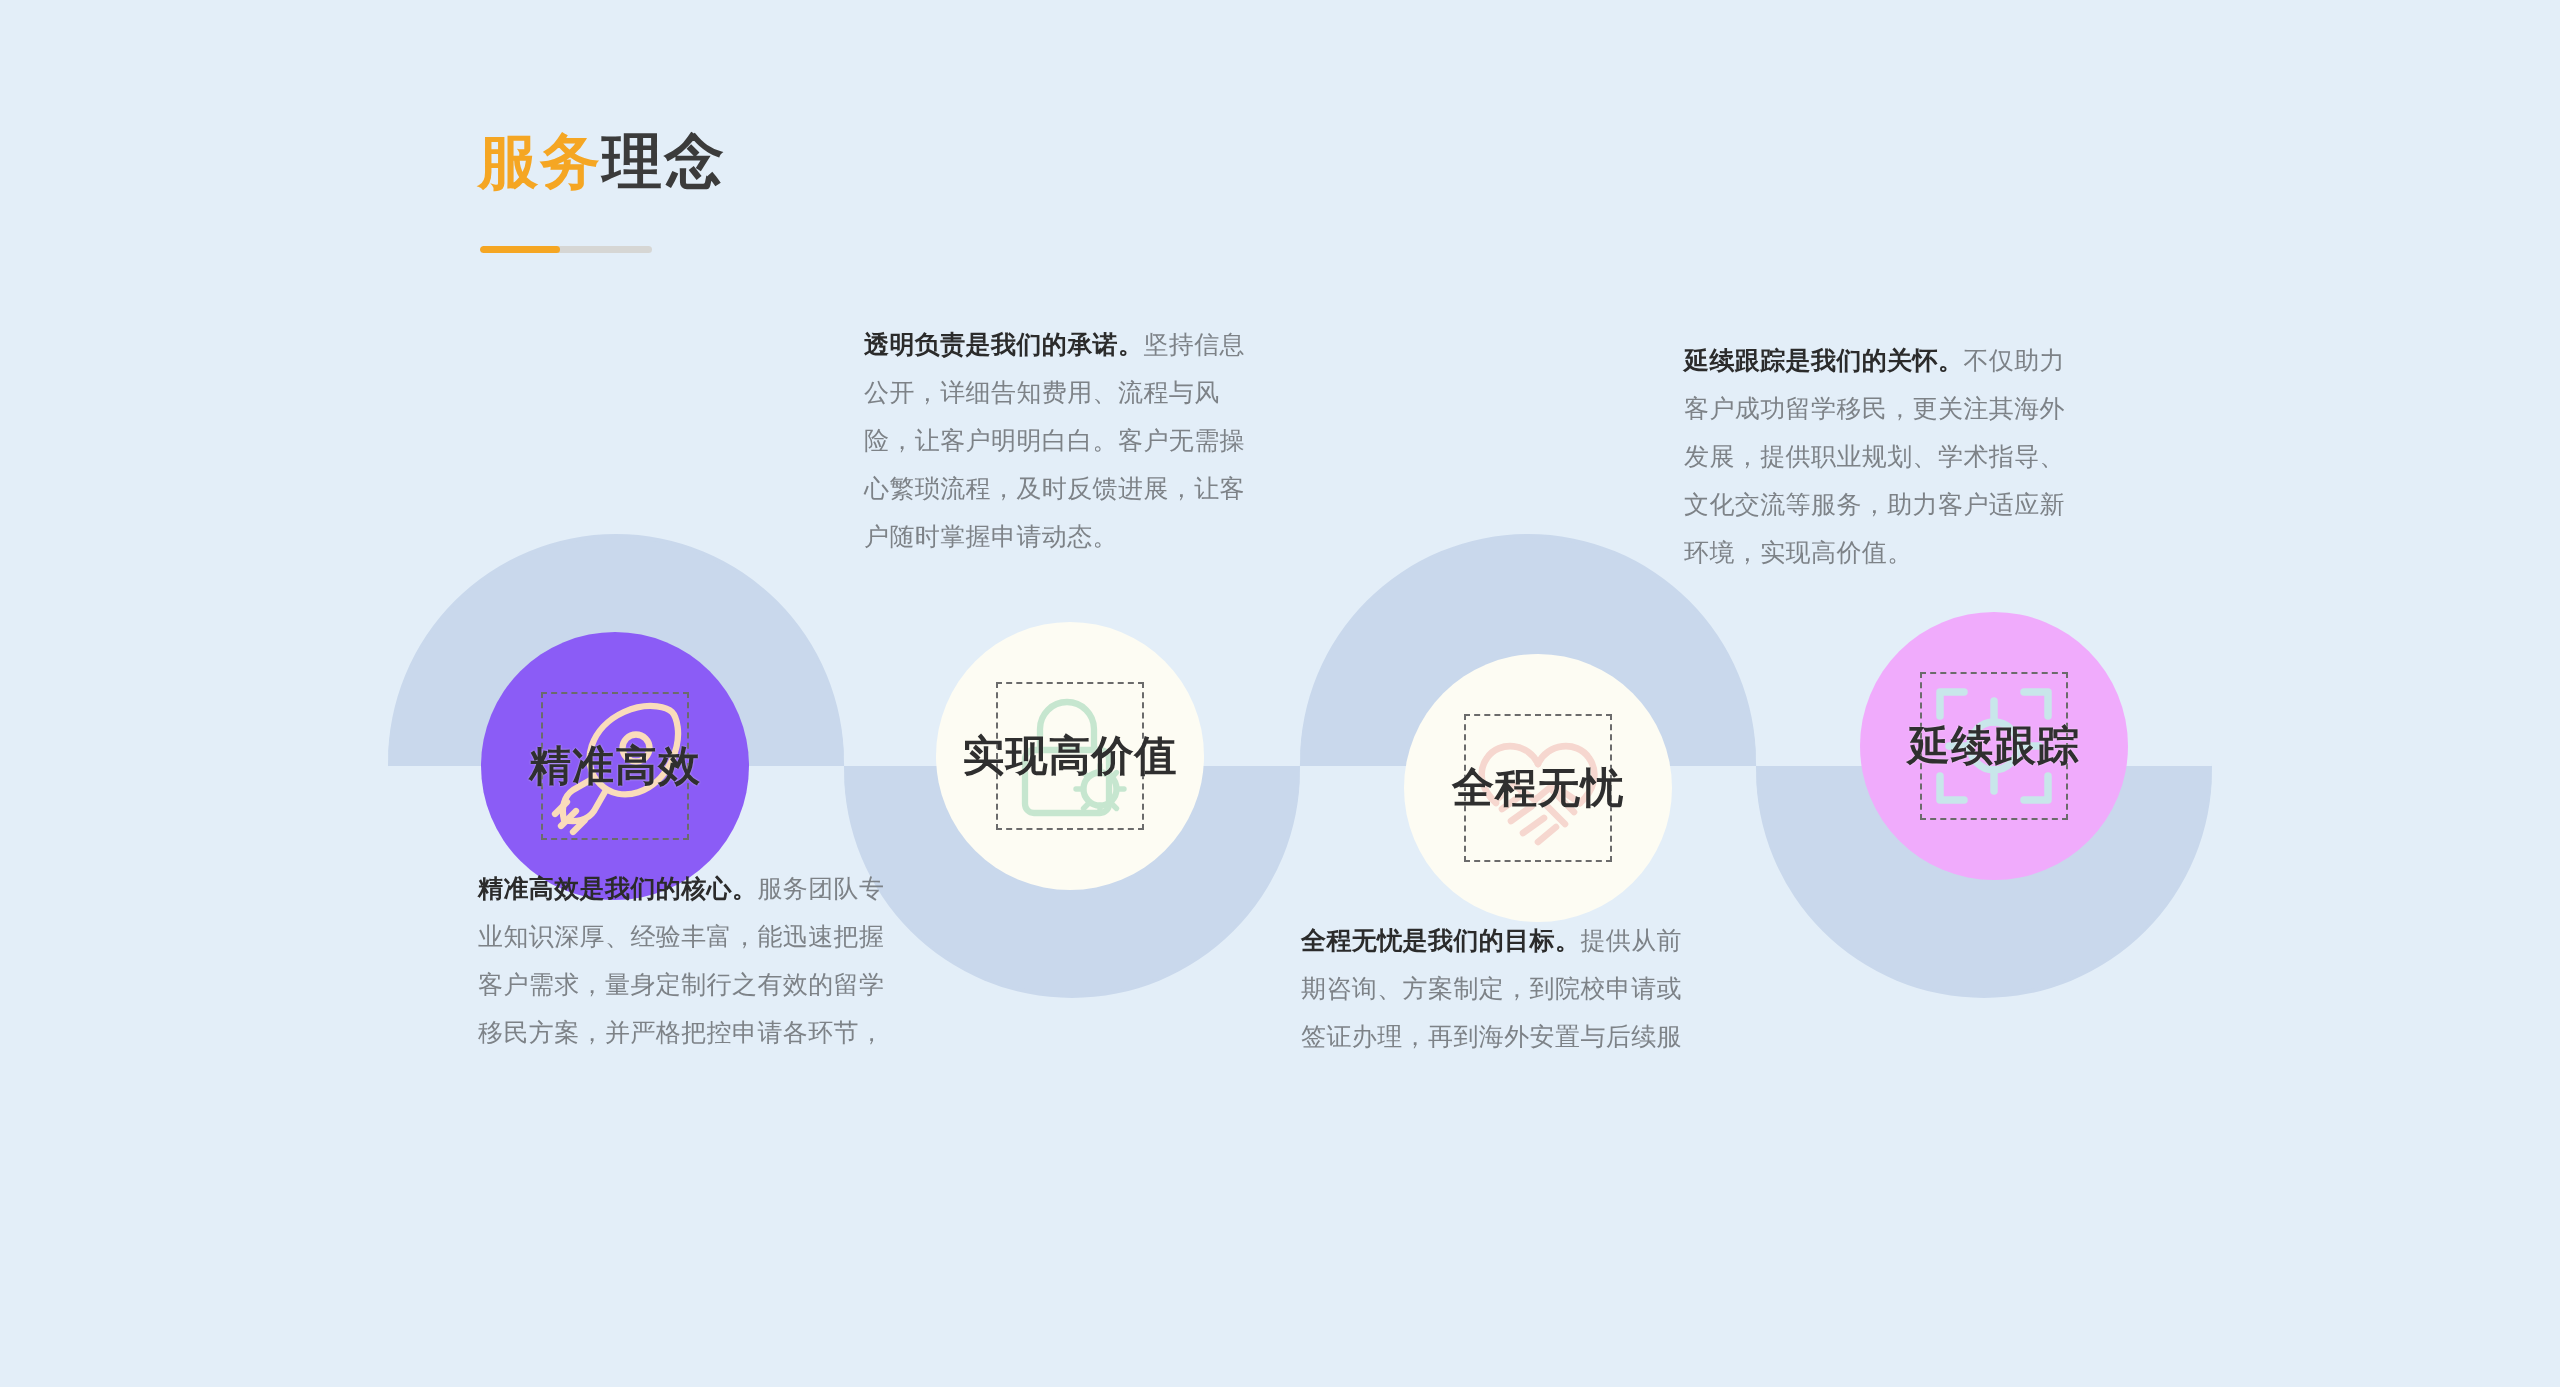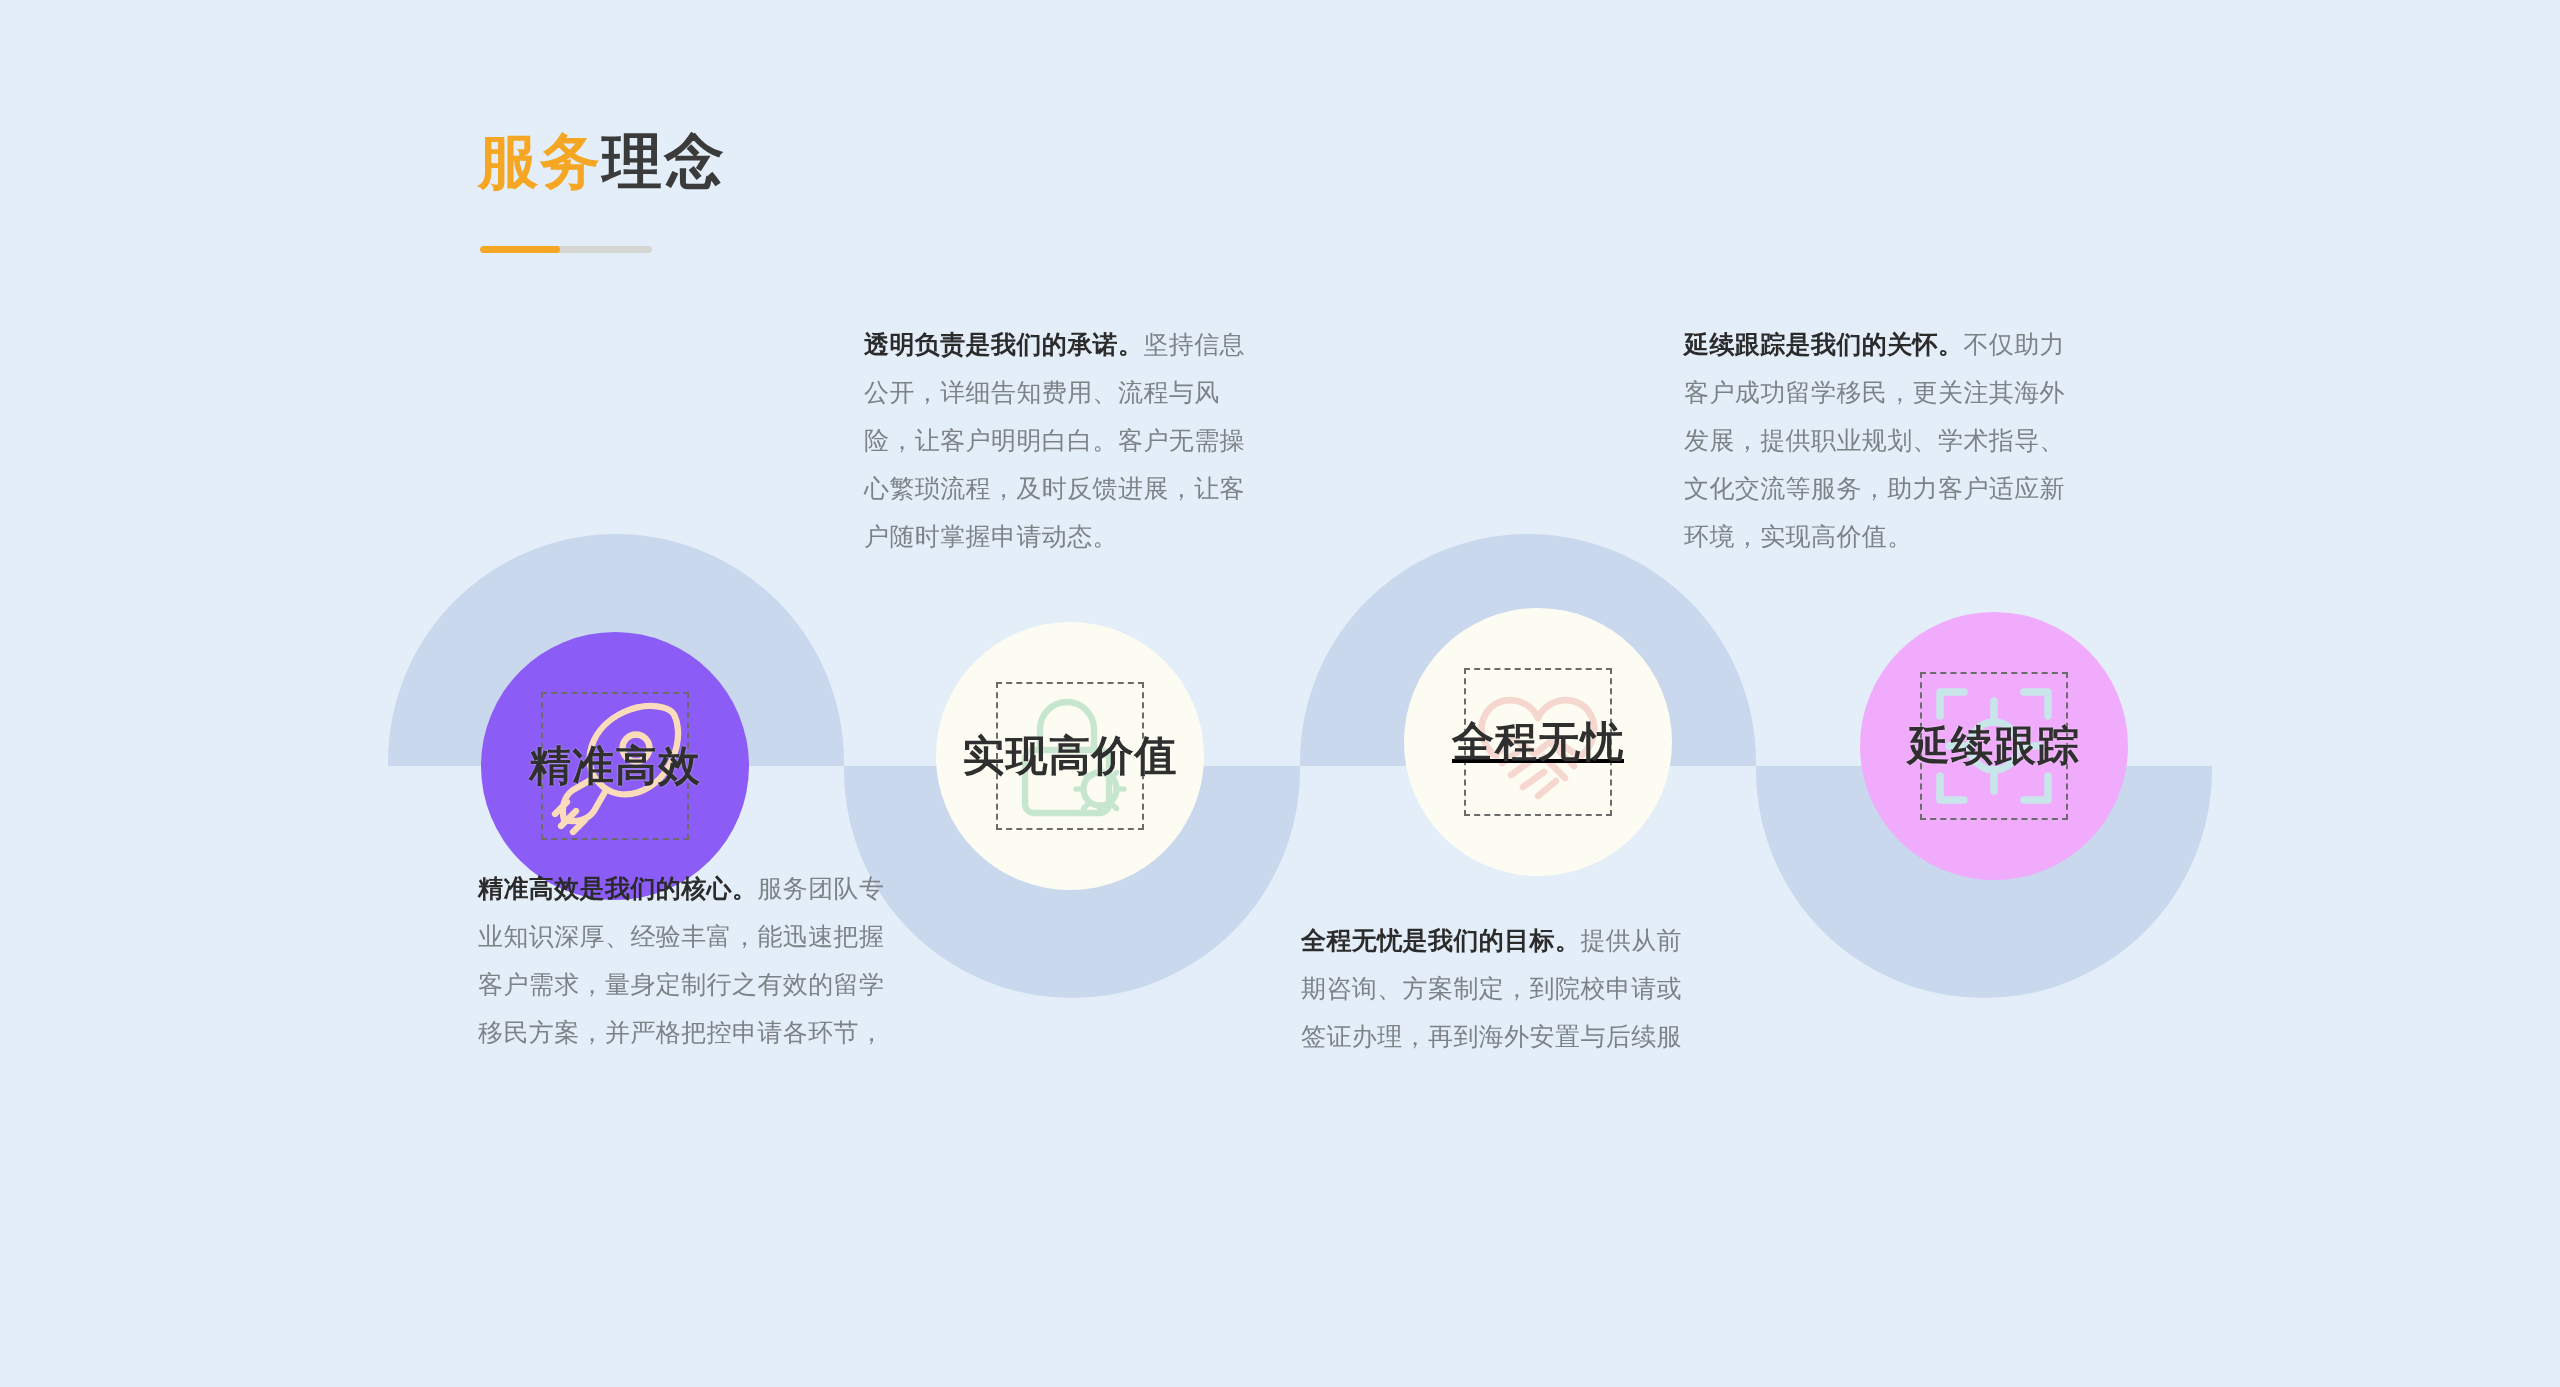--- a/index.html
+++ b/index.html
@@ -175,21 +175,21 @@
               <path d="M78 82 L81 85"></path>
             <path d="M81 61 L78 64"></path>
               <path d="M62 82 L59 85"></path>
           </g>
         </g>
       </svg>
       <span class="node-label">实现高价值</span>
     </div>
   </div>
 
-  <div class="node" style="left: 1404px; top: 608px; background: rgb(253, 252, 243); text-decoration: underline;">
+  <div class="node" style="left: 1404px; top: 654px; background: rgb(253, 252, 243);">
     <div class="node-inner">
       <svg class="node-icon" viewBox="0 0 100 100">
         <g fill="none" stroke="#f6d7cf" stroke-width="4.4" stroke-linecap="round" stroke-linejoin="round">
           <path d="M50 34 C44 20 24 18 16 30 C9 40 13 52 22 60"></path>
           <path d="M50 34 C56 20 76 18 84 30 C91 40 87 52 78 60"></path>
           <path d="M22 58 L34 48 L48 58 L60 48 L78 60"></path>
           <path d="M26 64 L40 54"></path>
           <path d="M32 72 L46 62"></path>
           <path d="M40 80 L54 70"></path>
           <path d="M50 86 L62 76"></path>
@@ -225,17 +225,17 @@
   </div>
 
   <div class="blurb" style="left: 864px; top: 320px; width: 400px; color: rgb(125, 130, 135);">
     <span class="lead" style="color: rgb(43, 43, 43); margin-top: 32px;">透明负责是我们的承诺。</span><span>坚持信息公开，详细告知费用、流程与风险，让客户明明白白。客户无需操心繁琐流程，及时反馈进展，让客户随时掌握申请动态。</span>
   </div>
 
   <div class="blurb" style="left: 1301px; top: 916px; width: 398px; color: rgb(125, 130, 135);">
     <span class="lead" style="color: rgb(43, 43, 43);">全程无忧是我们的目标。</span><span>提供从前期咨询、方案制定，到院校申请或签证办理，再到海外安置与后续服务的一站式服务，客户无需操心繁琐流程。</span>
   </div>
 
-  <div class="blurb" style="left: 1684px; top: 320px; width: 400px; color: rgb(125, 130, 135);">
+  <div class="blurb" style="left: 1684px; top: 336px; width: 400px; color: rgb(125, 130, 135);">
     <span class="lead" style="color: rgb(43, 43, 43);">延续跟踪是我们的关怀。</span><span>不仅助力客户成功留学移民，更关注其海外发展，提供职业规划、学术指导、文化交流等服务，助力客户适应新环境，实现高价值。</span>
   </div>
 
 </div>
 
 </body></html>

